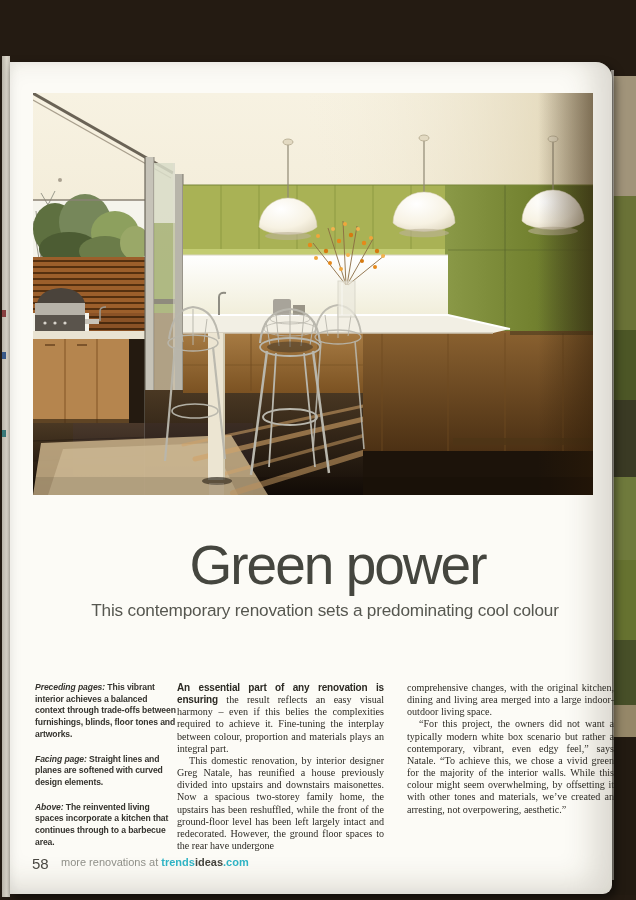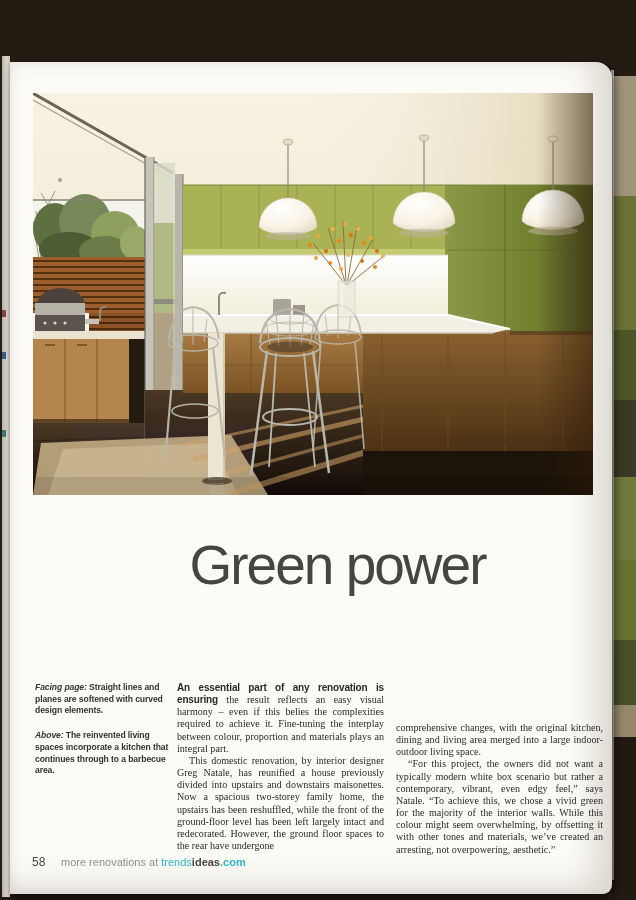--- a/index.html
+++ b/index.html
@@ -34,31 +34,31 @@
   .captions{position:absolute;left:25px;top:620px;width:141px;
     font-size:8.6px;line-height:11.7px;font-weight:bold;color:#35332e;
     letter-spacing:-0.1px;}
   .caption{margin-bottom:13px;}
   .caption .lead{font-style:italic;}
 
   .bodycol{position:absolute;top:620px;width:207px;
     font-family:"Liberation Serif",serif;font-size:10.1px;line-height:12.15px;
     color:#2c2a24;text-align:justify;}
   .col-mid{left:167px;}
-  .col-right{left:386px;margin-top:40px;}
+  .col-right{left:397px;}
   .bodycol p{margin:0;}
   .bodycol p.ind{text-indent:12px;}
   .lead-in{font-family:"Liberation Sans",sans-serif;font-weight:bold;
     font-size:10px;letter-spacing:-0.15px;}
 
   .footer{position:absolute;left:22px;top:794px;width:400px;
     font-size:11px;color:#8f8f88;}
-  .footer .pagenum{position:absolute;left:0;top:-1px;font-size:12px;color:#4a4842;}
+  .footer .pagenum{position:absolute;left:0;top:-1px;font-size:15px;color:#4a4842;}
   .footer .foot-text{position:absolute;left:29px;top:0;}
-  .brand-trends{color:#2fb3c4;font-weight:normal;}
+  .brand-trends{color:#2fb3c4;font-weight:bold;}
   .brand-ideas{color:#45443e;font-weight:bold;}
   .brand-com{color:#2fb3c4;font-weight:bold;}
 </style>
 </head>
 <body>
 
 <div id="stage">
 
   <div class="sliver" style="top:76px;height:120px;background:#a1947a;"></div>
   <div class="sliver" style="top:196px;height:134px;background:#6a7237;"></div>
@@ -349,23 +349,25 @@
           <ellipse cx="520" cy="138" rx="25" ry="4.2" fill="#bdb297" opacity=".6"></ellipse>
         </g>
 
         <rect x="505" y="0" width="55" height="402" fill="url(#vign)"></rect>
         <rect x="0" y="384" width="560" height="18" fill="#000" opacity=".1"></rect>
       </svg>
     </div>
 
     <div class="title">Green power</div>
     <div class="subtitle">
+      <div>This contemporary renovation sets a predominating cool colour</div>
     </div>
 
     <div class="captions">
+      <div class="caption"><span class="lead">Preceding pages:</span><span> This vibrant interior achieves a balanced context through trade-offs between furnishings, blinds, floor tones and artworks.</span></div>
       <div class="caption"><span class="lead">Facing page:</span><span> Straight lines and planes are softened with curved design elements.</span></div>
       <div class="caption"><span class="lead">Above:</span><span> The reinvented living spaces incorporate a kitchen that continues through to a barbecue area.</span></div>
     </div>
 
     <div class="bodycol col-mid">
       <p><span class="lead-in">An essential part of any renovation is ensuring</span><span> the result reflects an easy visual harmony – even if this belies the complexities required to achieve it. Fine-tuning the interplay between colour, proportion and materials plays an integral part.</span></p>
       <p class="ind">This domestic renovation, by interior designer Greg Natale, has reunified a house previously divided into upstairs and downstairs maisonettes. Now a spacious two-storey family home, the upstairs has been reshuffled, while the front of the ground-floor level has been left largely intact and redecorated. However, the ground floor spaces to the rear have undergone</p>
     </div>
 
     <div class="bodycol col-right">

